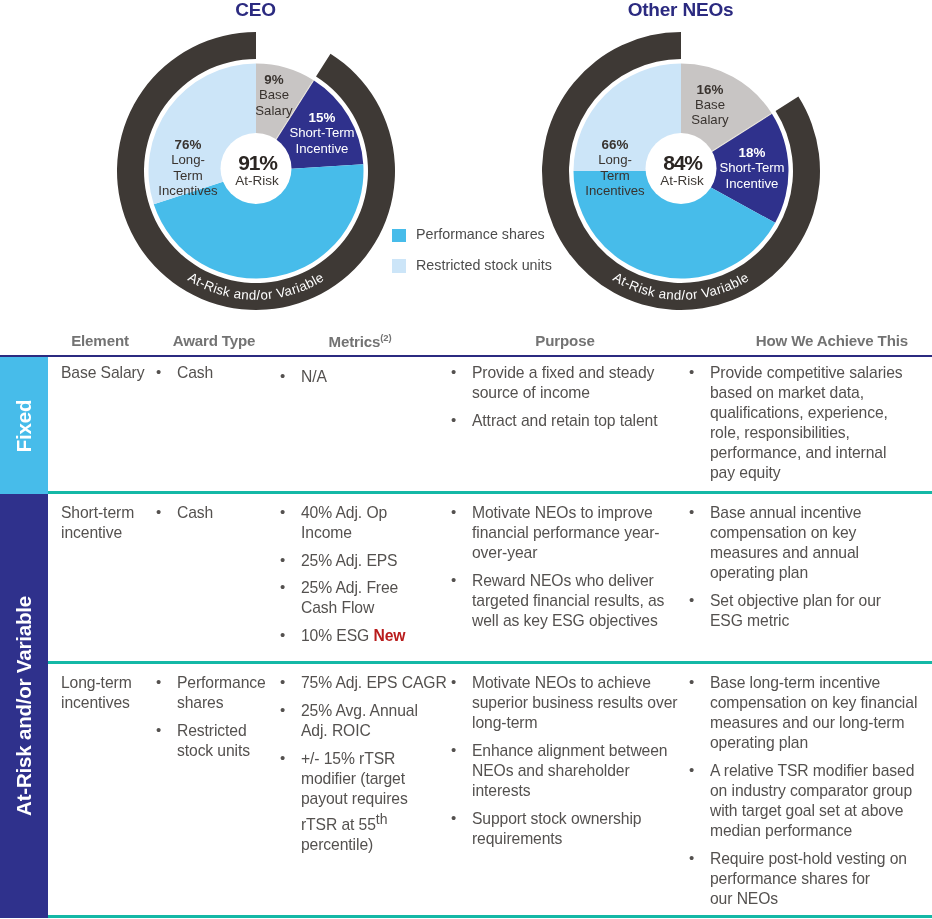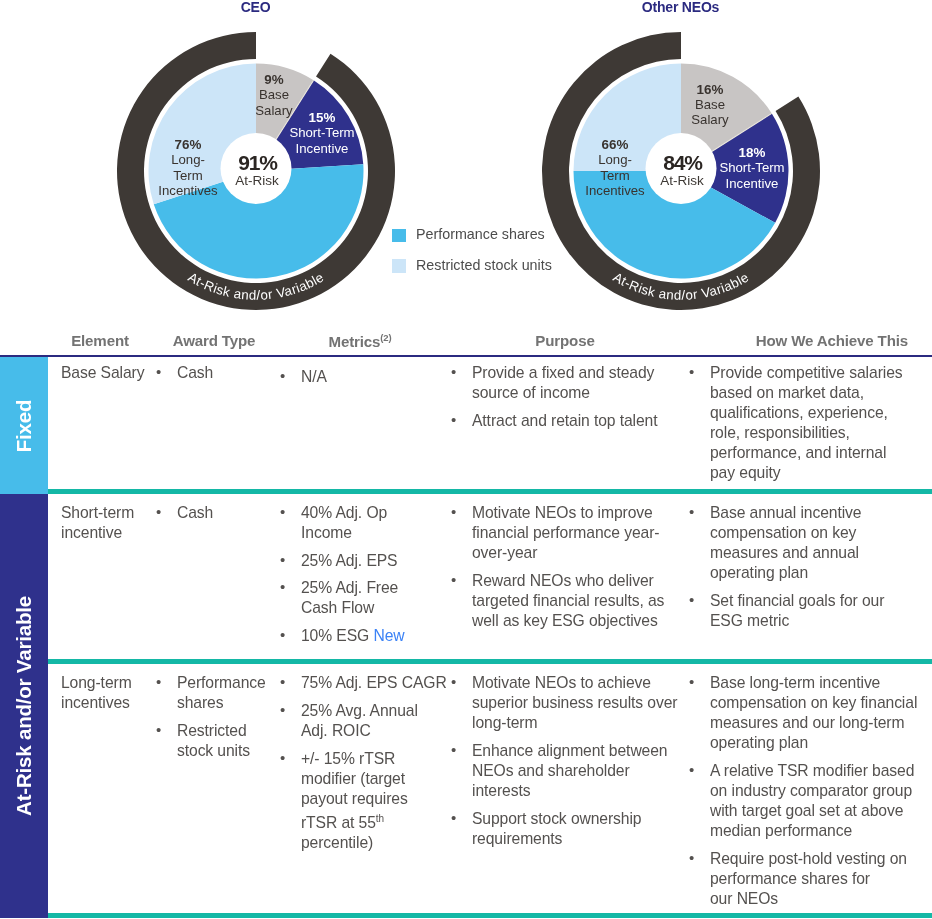--- a/index.html
+++ b/index.html
@@ -1,43 +1,43 @@
 <!DOCTYPE html>
 <html><head>
 <meta charset="utf-8">
 <style>
   html,body{margin:0;padding:0;}
   body{width:932px;height:919px;background:#fff;font-family:"Liberation Sans",sans-serif;
        -webkit-font-smoothing:antialiased;overflow:hidden;position:relative;}
   .charts{position:relative;height:318px;}
-  .chart-title{position:absolute;text-align:center;font-weight:bold;color:#2b2a80;font-size:14px;letter-spacing:-0.2px;}
+  .chart-title{position:absolute;text-align:center;font-weight:bold;color:#2b2a80;font-size:19px;letter-spacing:-0.2px;}
   svg{display:block;}
   .legend{position:absolute;}
   .legend-row{display:flex;align-items:flex-end;margin-bottom:14.5px;}
   .sw{width:13.5px;height:13.5px;margin-right:10.5px;}
   .legend-label{font-size:14.3px;color:#4c4c4c;}
 
   
   .tbl{position:absolute;left:0;top:318px;width:932px;}
   .thead{position:relative;height:37px;}
   .th{position:absolute;top:14px;font-weight:bold;font-size:15.1px;color:#737373;text-align:center;letter-spacing:-0.15px;}
   .th sup{font-size:9.5px;vertical-align:super;font-weight:bold;}
   .hrule{position:absolute;left:0;top:37px;width:932px;height:2.4px;background:#2b2a80;}
   .rows{position:relative;margin-top:2.4px;}
-  .row{position:relative;border-bottom:5px solid #14b8a6;box-sizing:border-box;}
+  .row{position:relative;border-bottom:3px solid #14b8a6;box-sizing:border-box;}
   .grp-inner{position:absolute;left:0;top:0;bottom:0;width:48px;display:flex;align-items:center;justify-content:center;}
   .grp-text{transform:rotate(-90deg);white-space:nowrap;color:#fff;font-weight:bold;font-size:20.5px;letter-spacing:-0.2px;}
   .cells{position:relative;margin-left:48px;padding-top:6px;}
   .cell{position:absolute;font-size:15.7px;color:#54514f;line-height:20.0px;white-space:nowrap;letter-spacing:-0.1px;}
   .ln{white-space:nowrap;}
   .bl{position:relative;padding-left:22px;margin-bottom:7.6px;}
   .bl:before{content:"\2022";position:absolute;left:1px;top:-1px;font-size:15px;color:#54514f;}
   .bl:last-child{margin-bottom:0;}
-  .new{color:#3b82f6;font-weight:normal;}
-  .cell sup{font-size:10px;vertical-align:super;}
+  .new{color:#b91c1c;font-weight:bold;}
+  .cell sup{font-size:14px;vertical-align:super;}
 </style>
 </head>
 <body>
 
 <div class="charts">
   <div class="chart-title" style="left:115px;top:-1px;width:281px;">CEO</div>
   <div class="chart-title" style="left:540px;top:-1px;width:281px;">Other NEOs</div>
   <svg id="donut0" width="290" height="290" style="position:absolute;left:111px;top:26px;">
       <g>
         <path d="M219.4799245020805 27.638418355219898 A139 139 0 1 1 144.99999999999997 6 L144.99999999999997 33 A112 112 0 1 0 205.0126010376476 50.435272343774315 Z" fill="#3e3935"></path>
@@ -176,21 +176,21 @@
             </div>
           </div>
           <div class="cell" style="left: 640px; width: 230px; top: 9px;">
             <div class="bl">
               <div class="ln">Base annual incentive</div>
               <div class="ln">compensation on key</div>
               <div class="ln">measures and annual</div>
               <div class="ln">operating plan</div>
             </div>
             <div class="bl">
-              <div class="ln">Set financial goals for our</div>
+              <div class="ln">Set objective plan for our</div>
               <div class="ln">ESG metric</div>
             </div>
           </div>
         </div>
       </div>
       <div class="row" style="height: 253.6px;">
         <div class="cells">
           <div class="cell" style="left: 13px; width: 110px; top: 9px;">
             <div class="ln">Long-term</div>
             <div class="ln">incentives</div>

